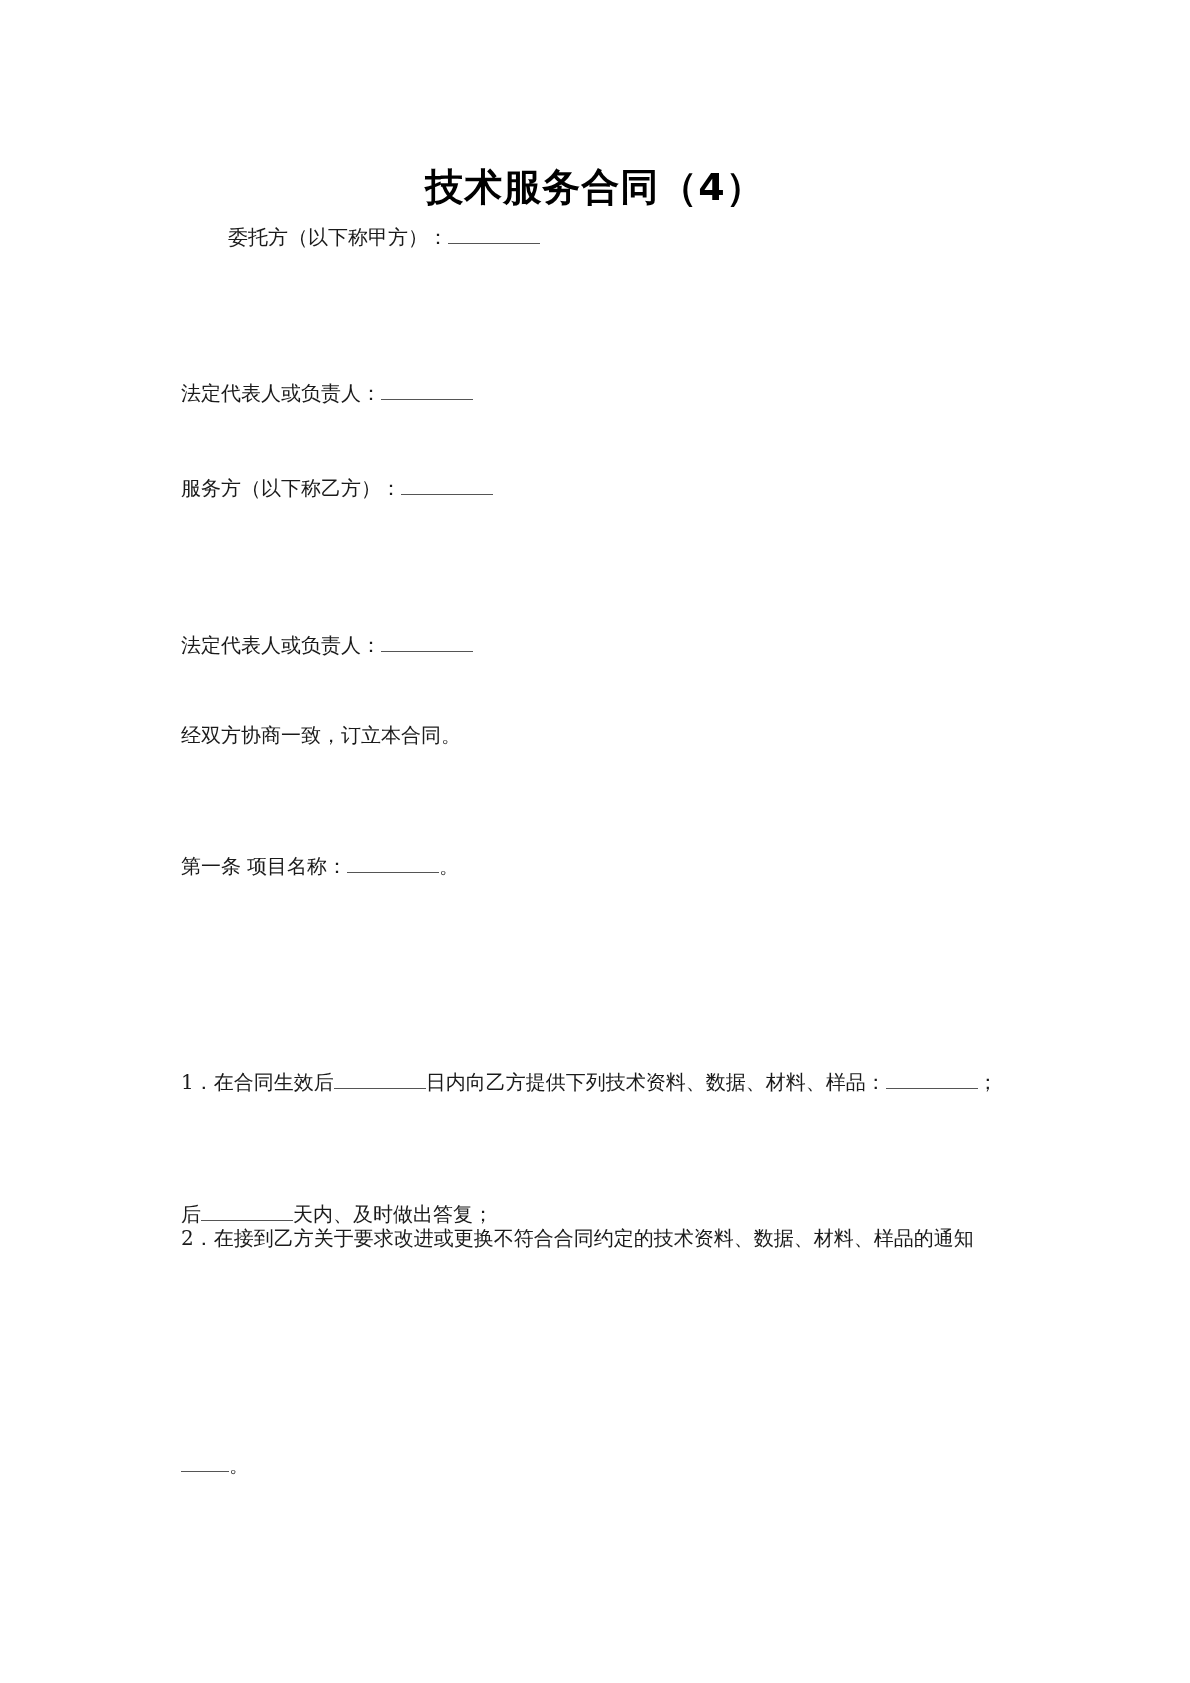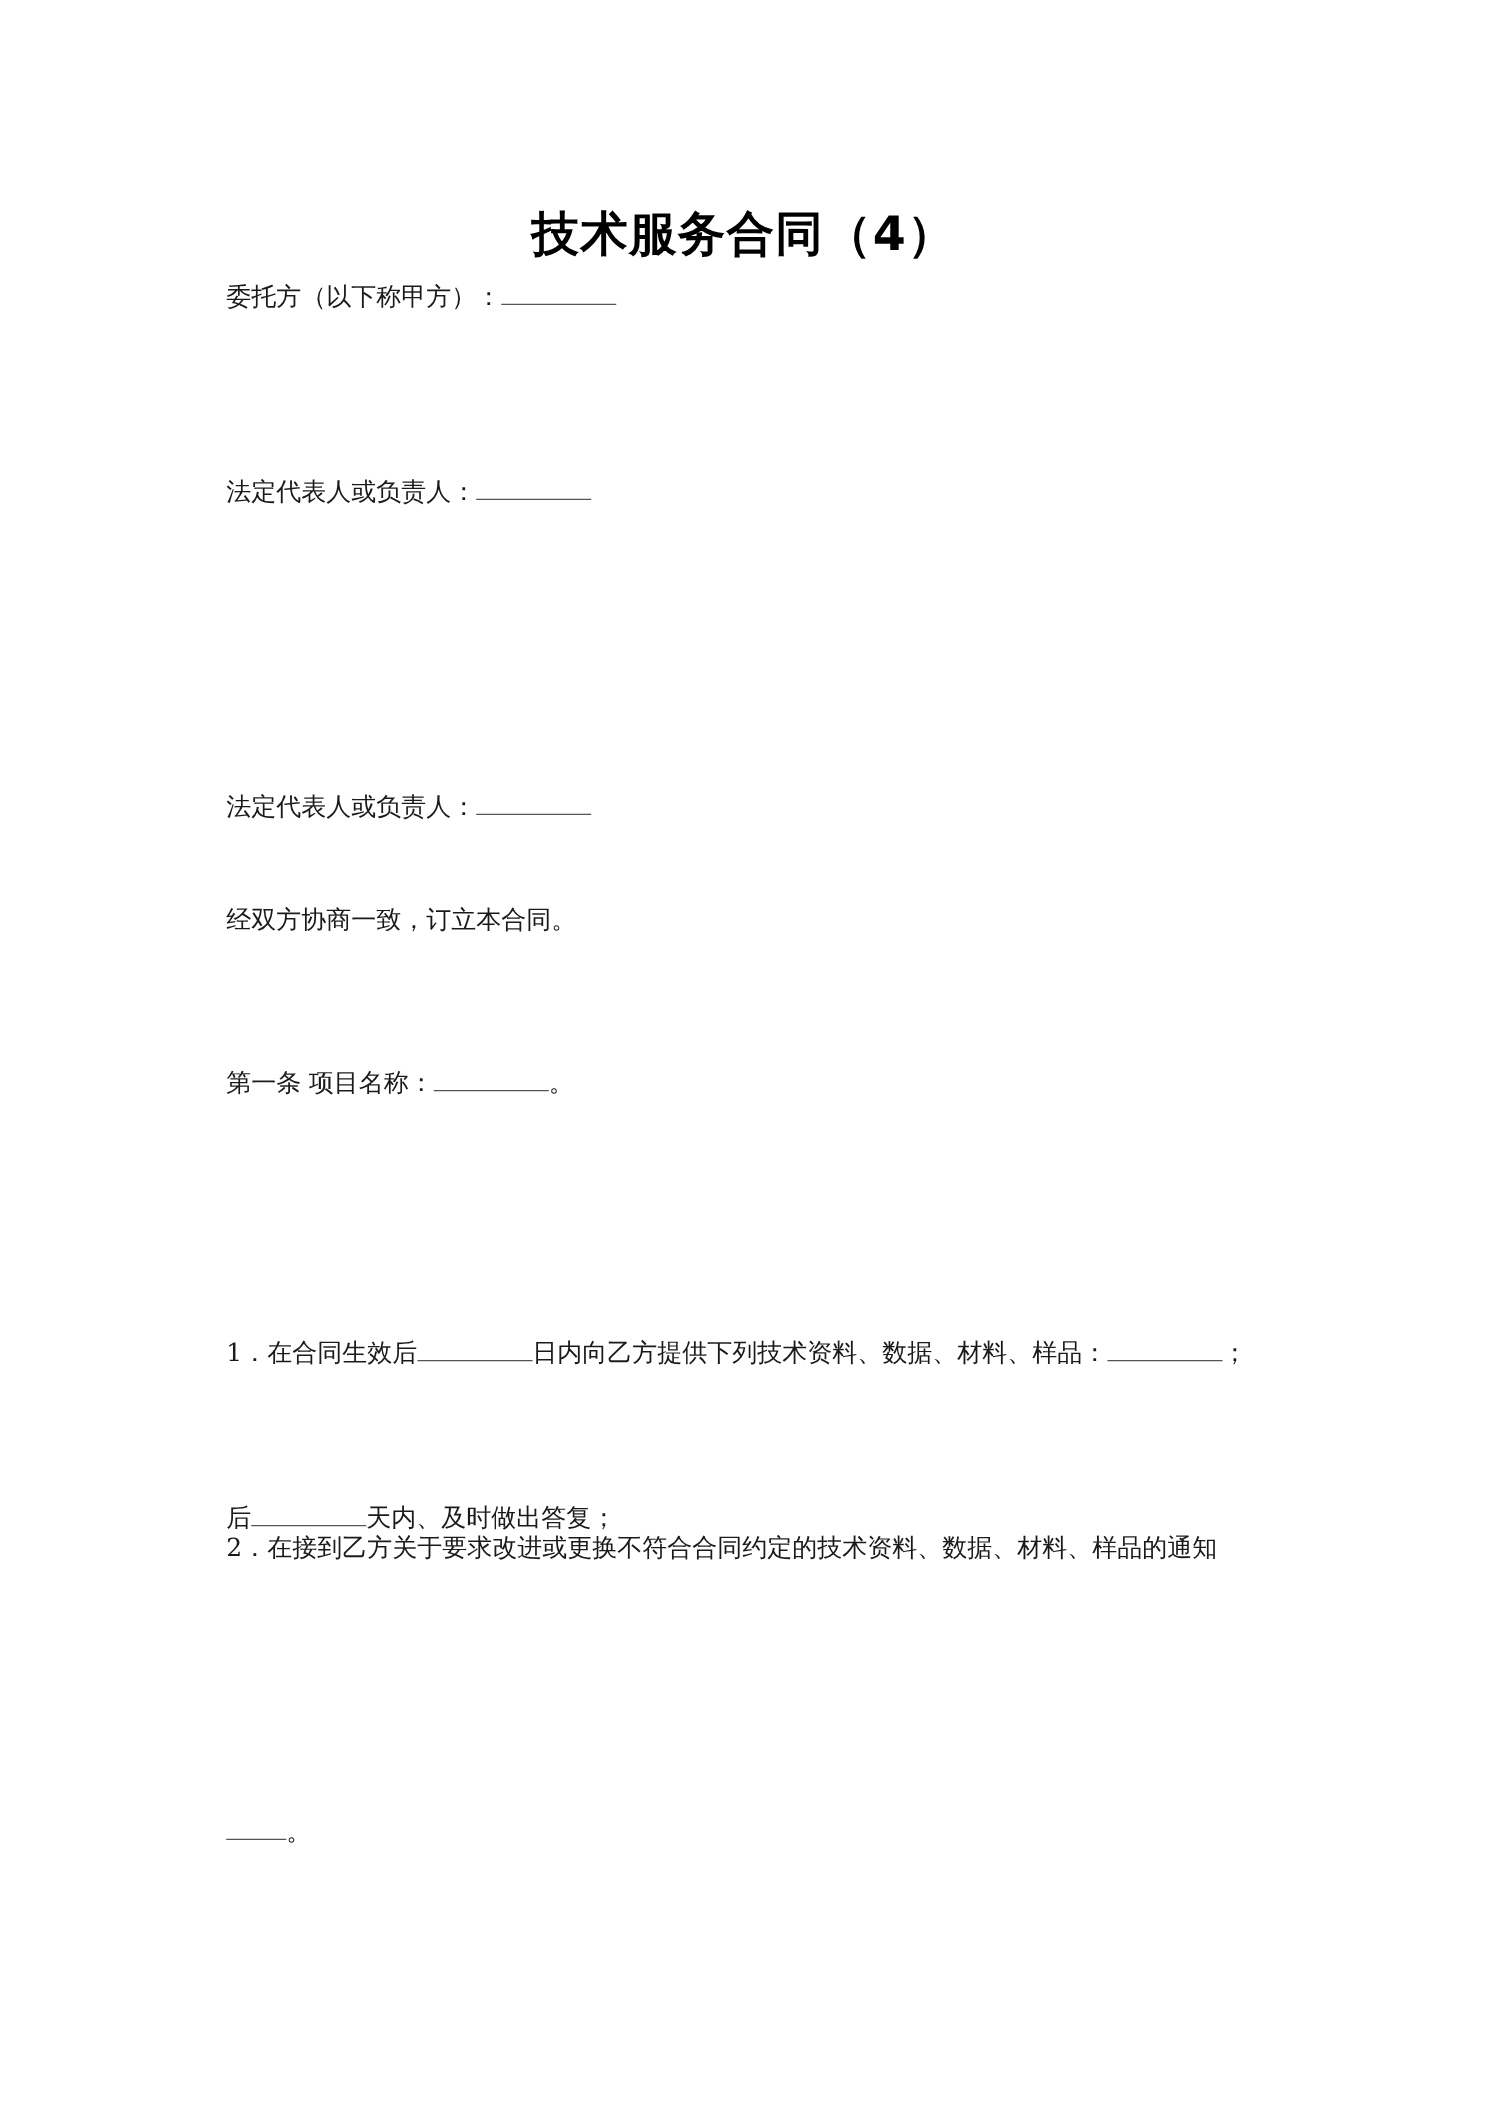--- a/index.html
+++ b/index.html
@@ -55,28 +55,31 @@
     .blank.w5 { width: 48px; }
     .gap { display: inline-block; width: 6px; }
   </style>
 </head>
 <body>
 
 <div class="page">
 
   <div class="title">技术服务合同（4）</div>
 
-  <div class="line" style="top:225px;">
+  <div class="line" style="top:225px;margin-left:47px;">
     <span>委托方（以下称甲方）：</span><span class="blank w9"></span>
   </div>
 
   <div class="line" style="top:381px;">
     <span>法定代表人或负责人：</span><span class="blank w9"></span>
   </div>
 
+  <div class="line" style="top:476px;">
+    <span>服务方（以下称乙方）：</span><span class="blank w9"></span>
+  </div>
 
   <div class="line" style="top:633px;">
     <span>法定代表人或负责人：</span><span class="blank w9"></span>
   </div>
 
   <div class="line" style="top:723px;">经双方协商一致，订立本合同。</div>
 
   <div class="line" style="top:820px;margin-top:34px;">
     <span>第一条</span><span class="gap"></span><span>项目名称：</span><span class="blank w9"></span><span>。</span>
   </div>

